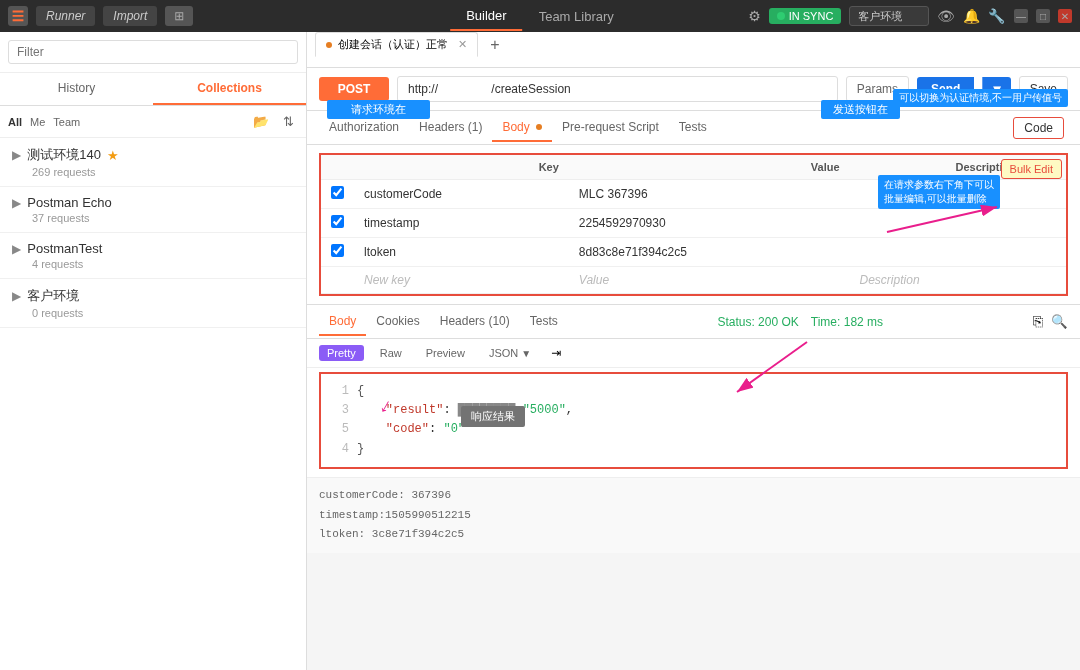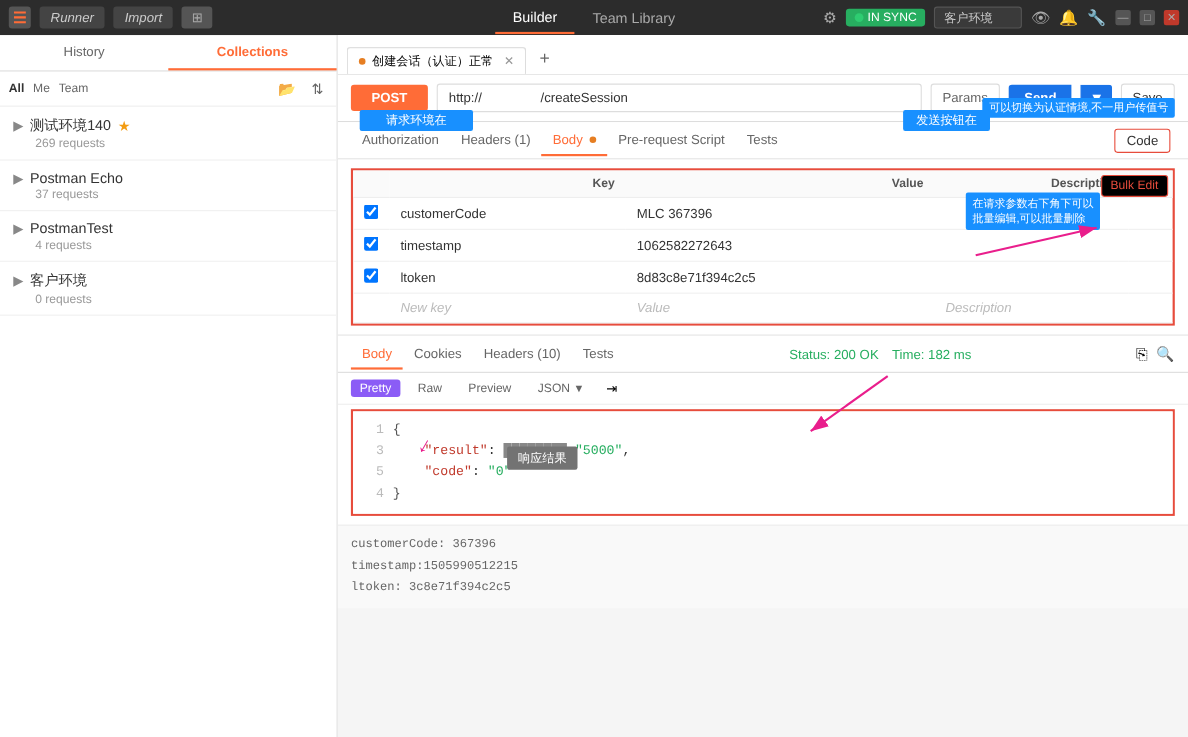--- a/index.html
+++ b/index.html
@@ -36,21 +36,21 @@
     .collection-item { padding: 8px 12px; border-bottom: 1px solid #f0f0f0; cursor: pointer; }
     .collection-name { display: flex; align-items: center; gap: 6px; font-size: 13px; font-weight: 500; color: #333; }
     .collection-count { font-size: 11px; color: #999; padding-left: 20px; margin-top: 2px; }
     .star { color: #f39c12; }
     .folder-icon { color: #888; font-size: 12px; }
 
     
     .content { flex: 1; display: flex; flex-direction: column; background: #f5f5f5; overflow: hidden; }
 
     
-    .request-tabs { background: #fff; border-bottom: 1px solid #ddd; display: flex; align-items: flex-end; padding: 0 8px; height: 36px; gap: 4px; overflow-x: auto; }
+    .request-tabs { background: #fff; border-bottom: 1px solid #ddd; display: flex; align-items: flex-start; padding: 0 8px; height: 36px; gap: 4px; overflow-x: auto; }
     .req-tab { display: flex; align-items: center; gap: 6px; background: #e8e8e8; border-radius: 3px 3px 0 0; padding: 4px 10px; font-size: 11px; cursor: pointer; white-space: nowrap; border: 1px solid #ddd; border-bottom: none; }
     .req-tab.active { background: #fff; border-bottom: 1px solid #fff; margin-bottom: -1px; }
     .req-tab-dot { width: 6px; height: 6px; border-radius: 50%; background: #e67e22; }
     .req-tab-plus { background: transparent; border: none; cursor: pointer; padding: 4px 8px; font-size: 16px; color: #666; }
 
     
     .url-bar { background: #fff; padding: 8px 12px; border-bottom: 1px solid #ddd; display: flex; align-items: center; gap: 8px; }
     .method-select { background: #ff6c37; color: #fff; border: none; border-radius: 3px; padding: 5px 10px; font-size: 12px; font-weight: 600; cursor: pointer; min-width: 70px; }
     .url-input { flex: 1; border: 1px solid #ddd; border-radius: 3px; padding: 5px 10px; font-size: 12px; color: #333; background: #fff; }
     .params-btn { background: #fff; border: 1px solid #ddd; border-radius: 3px; padding: 5px 10px; font-size: 12px; cursor: pointer; color: #666; }
@@ -133,20 +133,23 @@
     <span style="color:#aaa;cursor:pointer;font-size:14px">🔧</span>
     <button class="win-btn">—</button>
     <button class="win-btn">□</button>
     <button class="win-btn" style="background:#c0392b;">✕</button>
   </div>
 </div>
 
 <div class="main">
 
   <div class="sidebar">
+    <div class="sidebar-search">
+      <input type="text" class="sidebar-search input" placeholder="Filter" style="">
+    </div>
 
     <div class="sidebar-tabs">
       <div class="sidebar-tab">History</div>
       <div class="sidebar-tab active">Collections</div>
     </div>
 
     <div class="sidebar-toolbar">
       <div class="sidebar-filter-tabs">
         <span class="active">All</span>
         <span>Me</span>
@@ -249,42 +252,42 @@
             <tr>
               <td class="checkbox-cell"><input type="checkbox" checked="" style=""></td>
               <td class="key-cell">customerCode</td>
               <td class="value-cell">MLC        367396</td>
               <td></td>
               <td></td>
             </tr>
             <tr>
               <td class="checkbox-cell"><input type="checkbox" checked="" style=""></td>
               <td class="key-cell">timestamp</td>
-              <td class="value-cell">1062582272643</td>
+              <td class="value-cell">2254592970930</td>
               <td></td>
               <td></td>
             </tr>
             <tr>
               <td class="checkbox-cell"><input type="checkbox" checked="" style=""></td>
               <td class="key-cell">ltoken</td>
               <td class="value-cell">          8d83c8e71f394c2c5</td>
               <td></td>
               <td></td>
             </tr>
             <tr class="new-key-row">
               <td></td>
               <td style="color:#bbb;">New key</td>
               <td style="color:#bbb;">Value</td>
               <td style="color:#bbb;">Description</td>
               <td></td>
             </tr>
           </tbody>
         </table>
 
-        <button style="position:absolute;top:4px;right:4px;background:#000000;border:1px solid #e74c3c;color:#e74c3c;border-radius:3px;padding:3px 8px;font-size:11px;cursor:pointer;">Bulk Edit</button>
+        <button style="position:absolute;top:4px;right:4px;background:#fef9c3;border:1px solid #e74c3c;color:#e74c3c;border-radius:3px;padding:3px 8px;font-size:11px;cursor:pointer;">Bulk Edit</button>
       </div>
 
       <div style="position:absolute;right:80px;top:30px;background:#1890ff;color:#fff;font-size:10px;padding:3px 6px;border-radius:2px;white-space:nowrap;">在请求参数右下角下可以<br>批量编辑,可以批量删除</div>
     </div>
 
     <div class="response-area">
       <div class="response-tabs-bar">
         <div class="response-tabs">
           <div class="response-tab active">Body</div>
           <div class="response-tab">Cookies</div>

